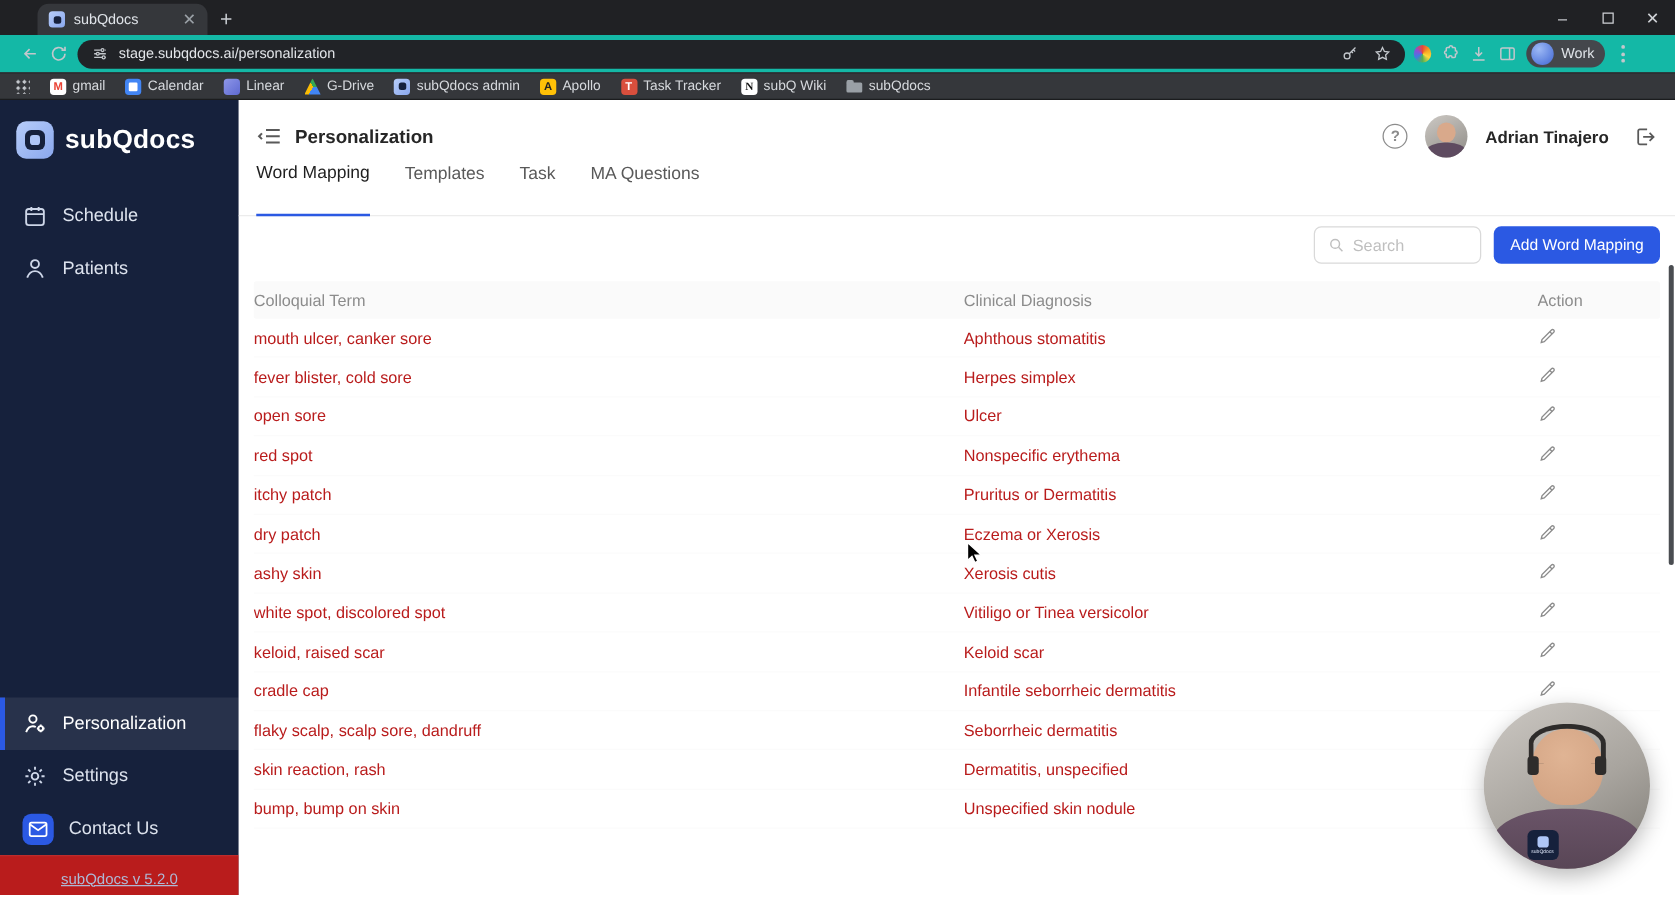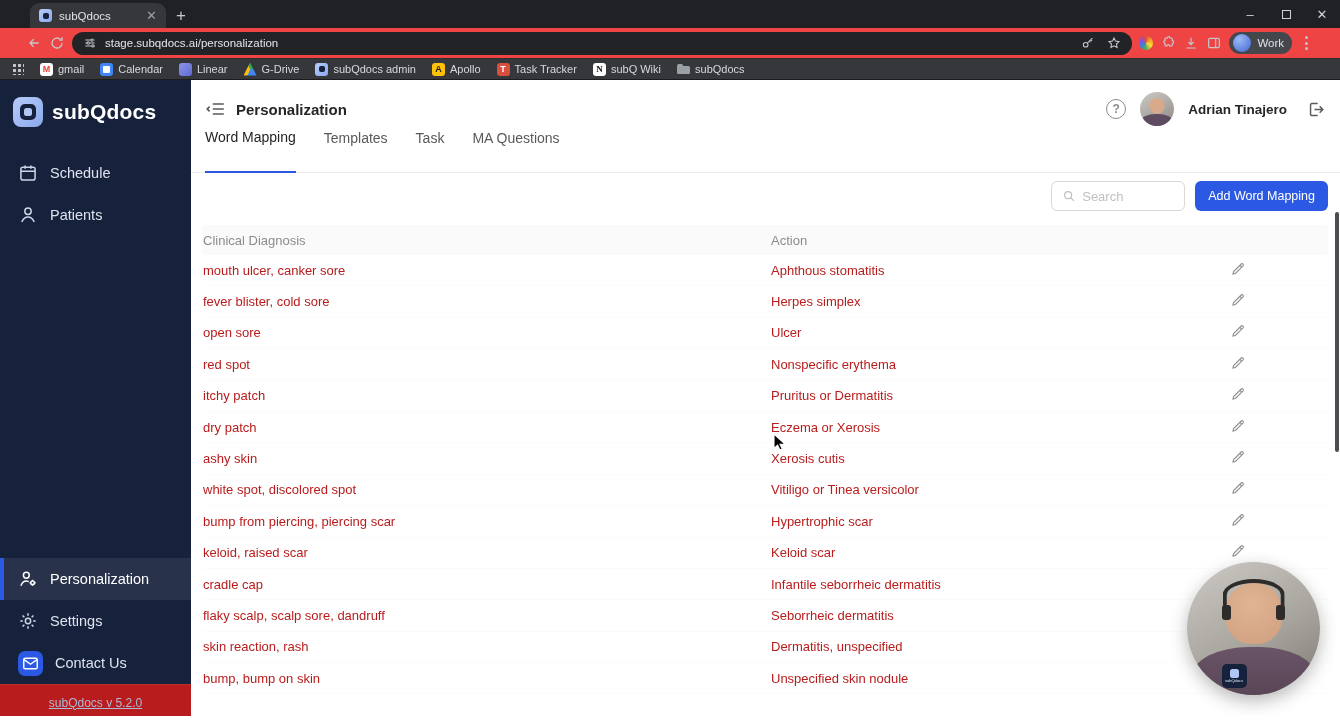--- a/index.html
+++ b/index.html
@@ -15,21 +15,21 @@
   .btab .fav { width:13px; height:13px; border-radius:3px; background:linear-gradient(135deg,#b7cdf9,#8aa8ee);
                display:flex; align-items:center; justify-content:center; flex:none; }
   .btab .fav i { width:6px; height:6px; border-radius:2px; background:#16213C; display:block; }
   .btab .t { color:#dfe3e8; font-size:11.5px; flex:1; white-space:nowrap; overflow:hidden; }
   .btab .x { color:#9aa0a6; font-size:13px; line-height:1; cursor:pointer; }
   .newtab { color:#c6cacf; font-size:17px; margin:0 0 4px 10px; line-height:1; }
   .winctl { position:absolute; right:0; top:0; height:28px; display:flex; }
   .winctl .wbtn { width:36px; height:28px; display:flex; align-items:center; justify-content:center; color:#cfd2d6; font-size:13px; }
   .winctl .sq { width:9px; height:9px; border:1.2px solid #cfd2d6; }
 
-  .btoolbar { height:30px; background:#ef4444; display:flex; align-items:center; padding:0 26px; gap:7px; }
+  .btoolbar { height:30px; background:#14b8a6; display:flex; align-items:center; padding:0 16px; gap:7px; }
   .cicon { color:#c3c7cc; display:flex; align-items:center; justify-content:center; flex:none; }
   .cicon svg { width:16px; height:16px; }
   .urlpill { flex:1; height:23px; background:#212327; border-radius:12px; display:flex; align-items:center;
              gap:8px; padding:0 11px; max-width:1062px; }
   .urlpill .u { color:#e2e5e9; font-size:11.5px; white-space:nowrap; }
   .urlpill .right { margin-left:auto; display:flex; gap:12px; }
   .urlpill .cicon svg { width:14px; height:14px; }
   .extcolor { width:14px; height:14px; border-radius:50%;
               background:conic-gradient(#e5493a,#f6a623,#ffd93b,#53b155,#3f7de0,#8b4fd6,#e5493a); }
   .profile { display:flex; align-items:center; gap:6px; padding:2px 8px 2px 4px; background:#44474c; border-radius:12px; }
@@ -399,20 +399,21 @@
               <circle cx="10.5" cy="10.5" r="6"></circle>
               <path d="M15.2 15.2L20.5 20.5"></path>
             </svg>
           <input type="text" data-name="search-input" placeholder="Search" style="">
         </div>
         <button class="add-btn" data-name="add-word-mapping-button">Add Word Mapping</button>
       </div>
 
       <div class="table" data-name="word-mapping-table">
         <div class="thead" data-name="table-header">
+          <div class="tcell" data-name="column-colloquial-term">Colloquial Term</div>
           <div class="tcell" data-name="column-clinical-diagnosis">Clinical Diagnosis</div>
           <div class="tcell" data-name="column-action">Action</div>
         </div>
         <div data-name="table-body">
             <div class="trow" data-name="table-row">
               <div class="tcell" data-name="colloquial-term">mouth ulcer, canker sore</div>
               <div class="tcell" data-name="clinical-diagnosis">Aphthous stomatitis</div>
               <div class="tcell">
                 <button class="edit-btn" data-name="edit-button">
                   <span data-name="pencil-icon"><svg viewBox="0 0 24 24" fill="none" stroke="currentColor" stroke-width="1.6">
@@ -490,32 +491,20 @@
                   <span data-name="pencil-icon"><svg viewBox="0 0 24 24" fill="none" stroke="currentColor" stroke-width="1.6">
                       <path d="M4.5 19.5l.9-3.6L16.8 4.5a1.8 1.8 0 0 1 2.6 0l.1.1a1.8 1.8 0 0 1 0 2.6L8.1 18.6l-3.6.9z"></path>
                       <path d="M14.8 6.5l2.7 2.7"></path>
                     </svg></span>
                 </button>
               </div>
             </div>
             <div class="trow" data-name="table-row">
               <div class="tcell" data-name="colloquial-term">white spot, discolored spot</div>
               <div class="tcell" data-name="clinical-diagnosis">Vitiligo or Tinea versicolor</div>
-              <div class="tcell">
-                <button class="edit-btn" data-name="edit-button">
-                  <span data-name="pencil-icon"><svg viewBox="0 0 24 24" fill="none" stroke="currentColor" stroke-width="1.6">
-                      <path d="M4.5 19.5l.9-3.6L16.8 4.5a1.8 1.8 0 0 1 2.6 0l.1.1a1.8 1.8 0 0 1 0 2.6L8.1 18.6l-3.6.9z"></path>
-                      <path d="M14.8 6.5l2.7 2.7"></path>
-                    </svg></span>
-                </button>
-              </div>
-            </div>
-            <div class="trow" data-name="table-row">
-              <div class="tcell" data-name="colloquial-term">bump from piercing, piercing scar</div>
-              <div class="tcell" data-name="clinical-diagnosis">Hypertrophic scar</div>
               <div class="tcell">
                 <button class="edit-btn" data-name="edit-button">
                   <span data-name="pencil-icon"><svg viewBox="0 0 24 24" fill="none" stroke="currentColor" stroke-width="1.6">
                       <path d="M4.5 19.5l.9-3.6L16.8 4.5a1.8 1.8 0 0 1 2.6 0l.1.1a1.8 1.8 0 0 1 0 2.6L8.1 18.6l-3.6.9z"></path>
                       <path d="M14.8 6.5l2.7 2.7"></path>
                     </svg></span>
                 </button>
               </div>
             </div>
             <div class="trow" data-name="table-row">

